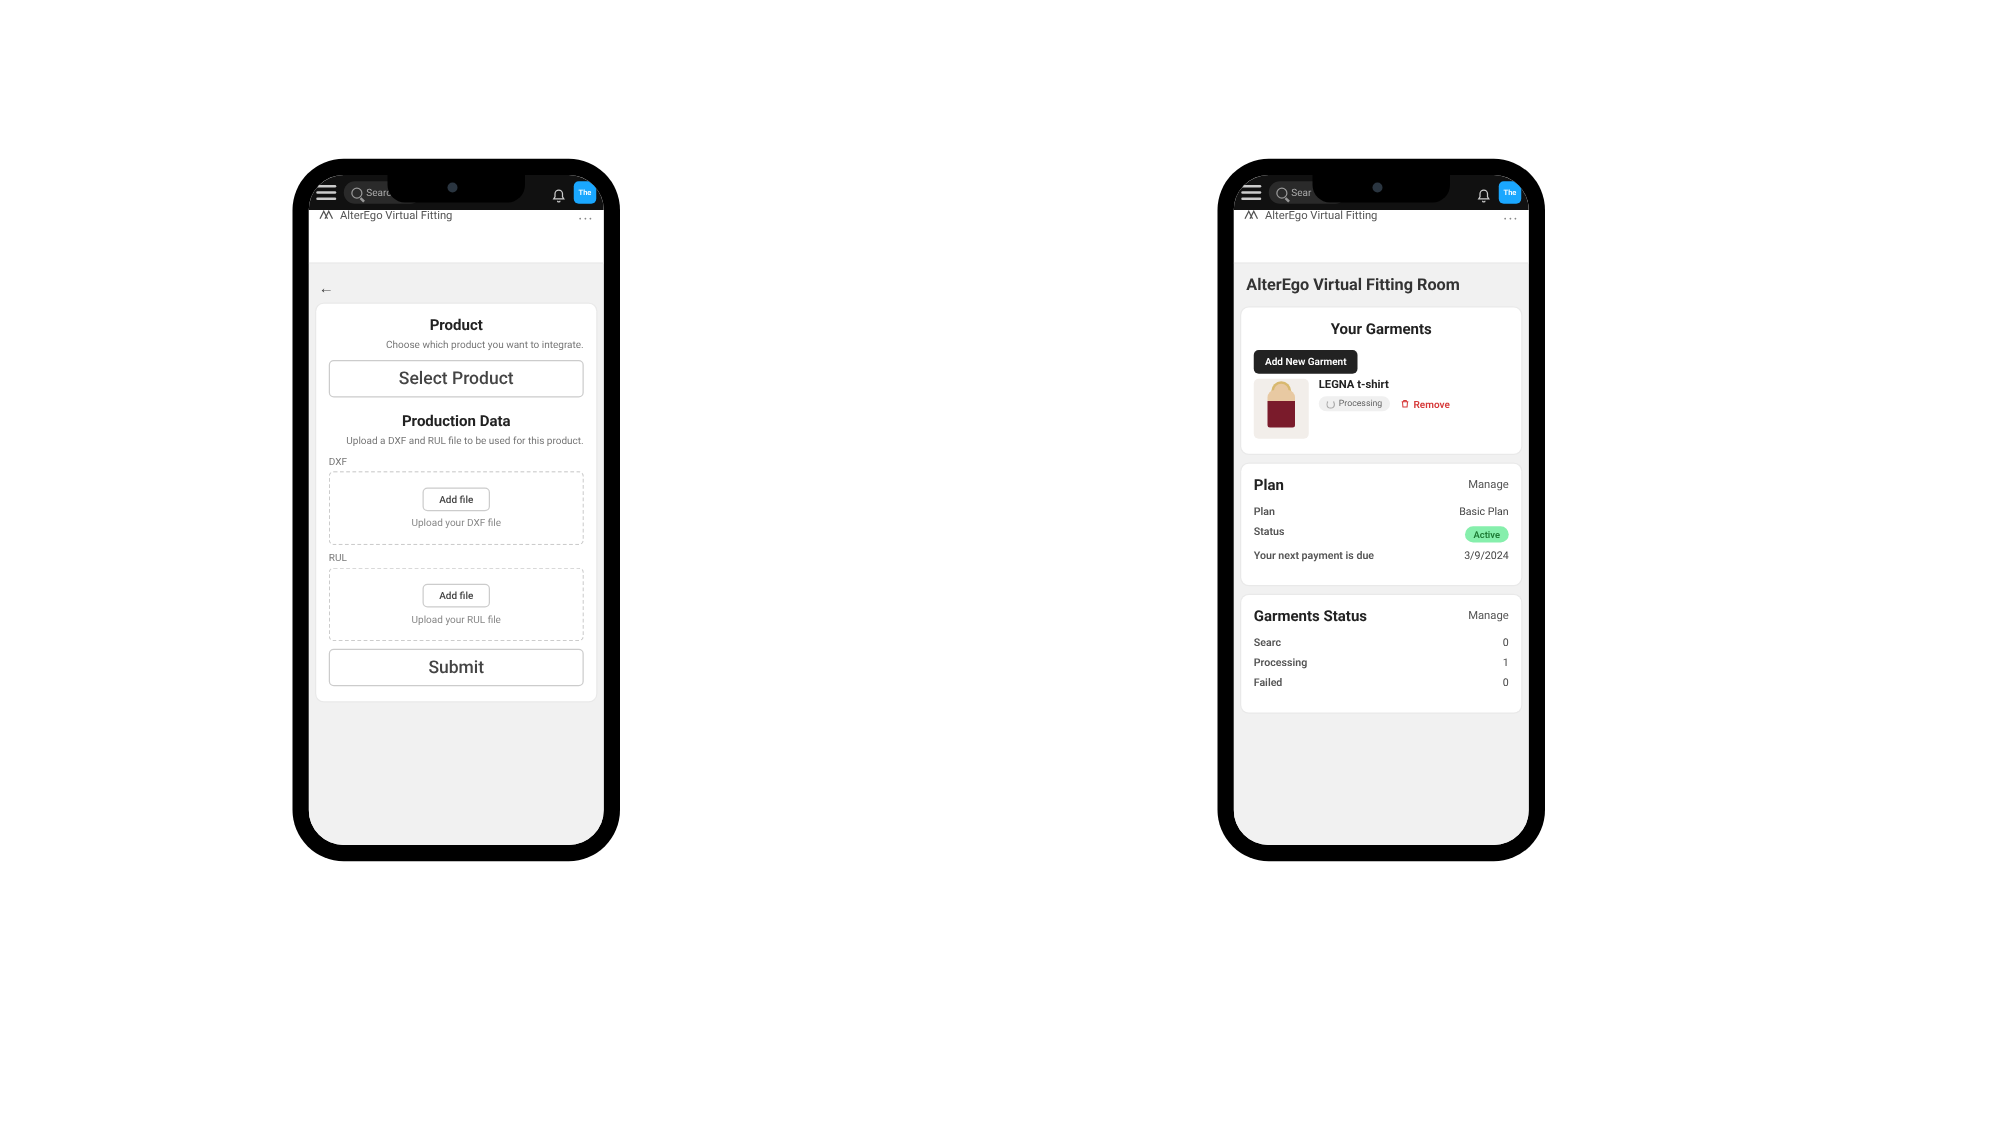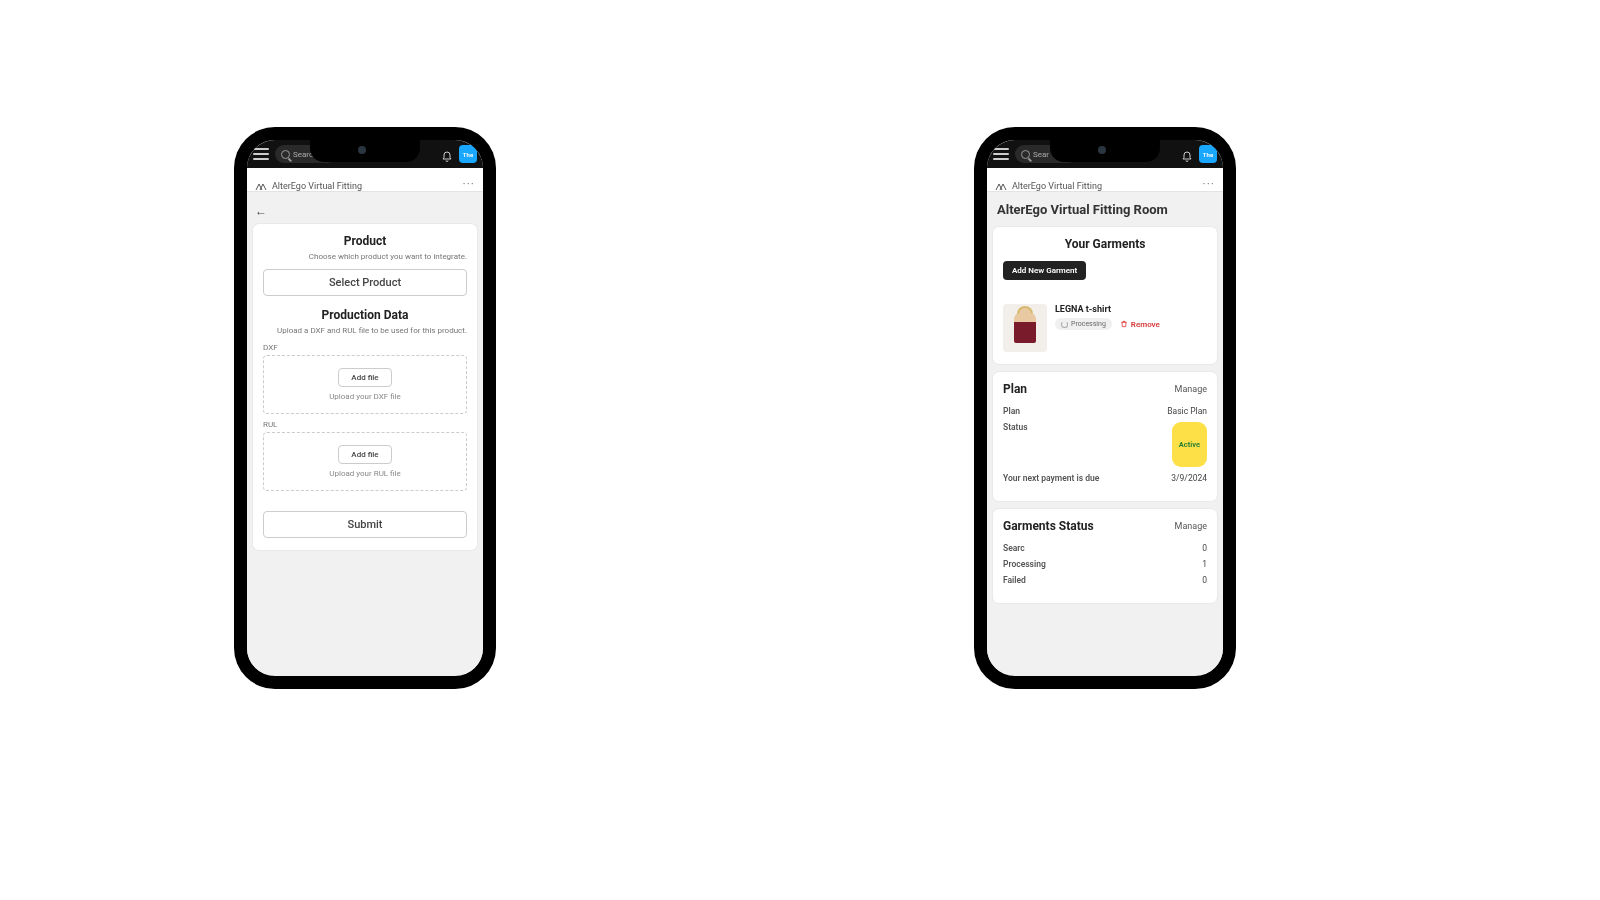--- a/index.html
+++ b/index.html
@@ -78,23 +78,23 @@
   }
   .bell-icon svg { width:12px; height:12px; }
   .avatar {
     width:18px; height:18px; background:#1aa7ff; color:#fff; font-size:6px; font-weight:600;
     display:flex; align-items:center; justify-content:center; border-radius:4px;
   }
 
   
   .appbar {
     background:#fff;
-    height:24px;
+    height:43px;
     border-bottom:1px solid #e3e3e3;
-    display:flex; align-items:flex-end;
+    display:flex; align-items:flex-start;
     padding:0 8px;
     font-size:9px;
     color:#555;
     gap:5px;
   }
   .brand-mark {
     width:12px; height:8px;
     display:flex; align-items:center; justify-content:center;
   }
   .brand-mark svg { width:12px; height:8px; }
@@ -120,43 +120,43 @@
   .card {
     background:#fff; border-radius:6px; padding:10px 10px 12px; margin-bottom:8px;
     box-shadow: 0 0 0 1px rgba(0,0,0,0.03);
   }
   .section-title {
     font-size:12px; font-weight:700; color:#222; margin-bottom:4px;text-align:center;
   }
   .section-desc { font-size:8px; color:#777; margin-bottom:8px;text-align:right; }
   .btn-outline {
     border:1px solid #ccc; background:#fff; border-radius:4px;
-    text-align:center; font-size:11px; color:#444; padding:6px 12px; cursor:pointer;
+    text-align:center; font-size:14px; color:#444; padding:6px 12px; cursor:pointer;
     font-weight:500;
   }
   .btn-outline.full { width:100%; }
   .btn-outline.sm { display:inline-block; padding:4px 12px; font-size:8px; }
   .field-label { font-size:8px; color:#777; margin:6px 0 3px; }
   .dropzone {
     border:1px dashed #ccc; border-radius:4px; padding:12px 6px;
     text-align:center;
   }
   .drop-hint { font-size:8px; color:#888; margin-top:5px; }
-  .submit-wrap { margin-top:20px; }
+  .submit-wrap { margin-top:6px; }
 
   
   .page-title-r {
     font-size:13px; font-weight:700; color:#333; padding:2px 4px 10px;
   }
   .primary-btn {
     display:inline-block; background:#222; color:#fff; font-size:8px; font-weight:600;
     padding:5px 9px; border-radius:4px; cursor:pointer;
   }
   .garment-row {
-    display:flex; gap:8px; margin-top:24px; align-items:flex-start;
+    display:flex; gap:8px; margin-top:4px; align-items:flex-start;
   }
   .garment-thumb {
     width:44px; height:48px; border-radius:4px; background:#f2eeea;
     display:flex; align-items:center; justify-content:center; overflow:hidden;
     position:relative;
   }
   .garment-thumb .torso {
     width:22px; height:30px; border-radius:6px 6px 2px 2px;
     background: linear-gradient(#e8c9a2 0 30%, #7a1b2b 30% 100%);
   }
@@ -186,22 +186,22 @@
   .trash-icon { width:8px; height:8px; }
 
   .card-head {
     display:flex; justify-content:space-between; align-items:center; margin-bottom:10px;
   }
   .linkish { font-size:9px; color:#555; cursor:pointer; }
   .kv { display:flex; justify-content:space-between; font-size:8.5px; margin:6px 0; }
   .kv .k { color:#555; font-weight:600; }
   .kv .v { color:#444; }
   .badge-active {
-    background:#fde047; color:#1d7a34; font-size:7.5px; font-weight:600;
-    padding:18px 7px; border-radius:9px;margin-left:40px;
+    background:#86efac; color:#1d7a34; font-size:7.5px; font-weight:600;
+    padding:2px 7px; border-radius:9px;margin-left:40px;
   }
   .linklike { color:#2b6dd8; text-decoration:underline; cursor:pointer; font-size:8px; }
 
 </style>
 </head>
 <body>
 
 <div class="phone left">
 
   <div class="notch"></div>

